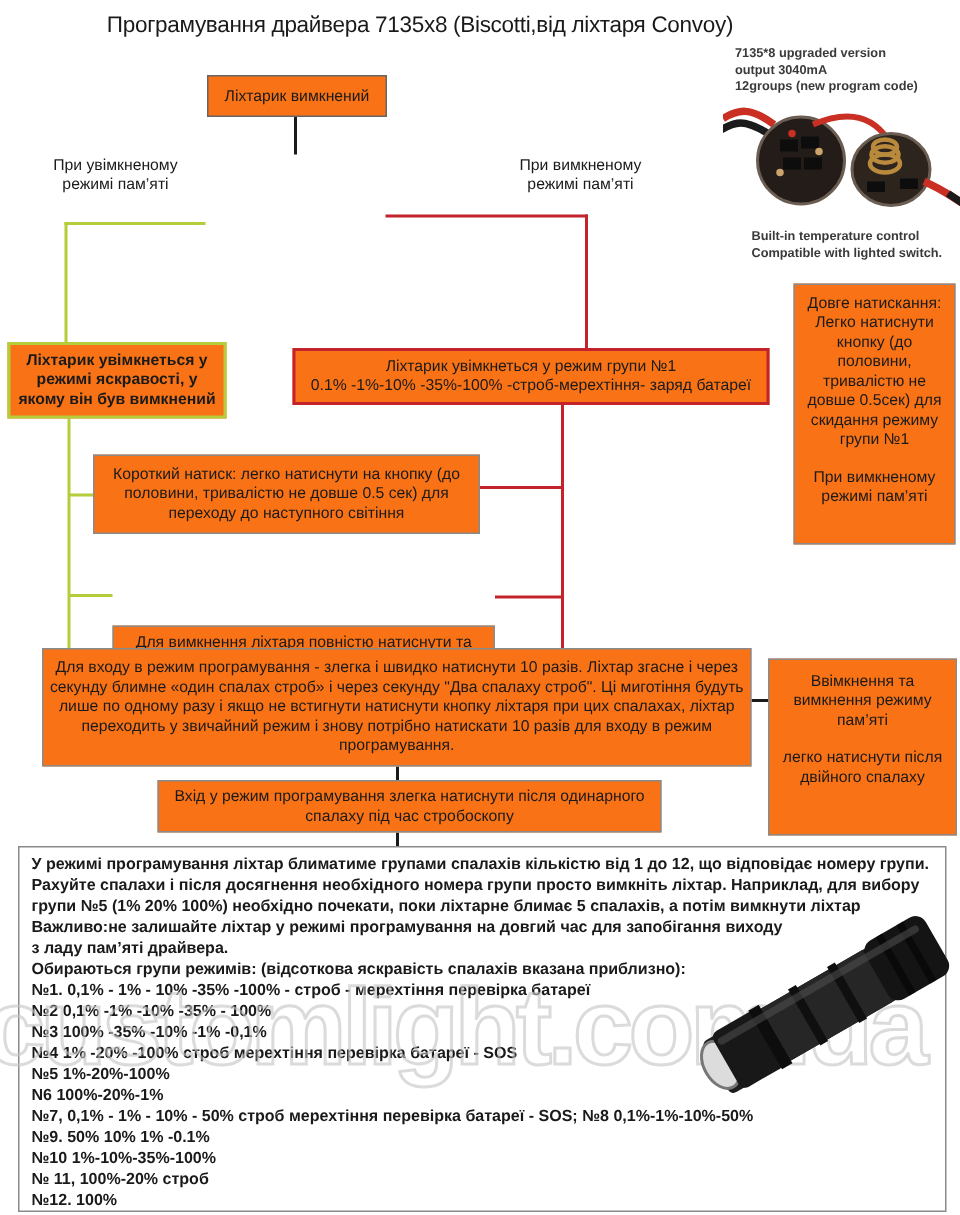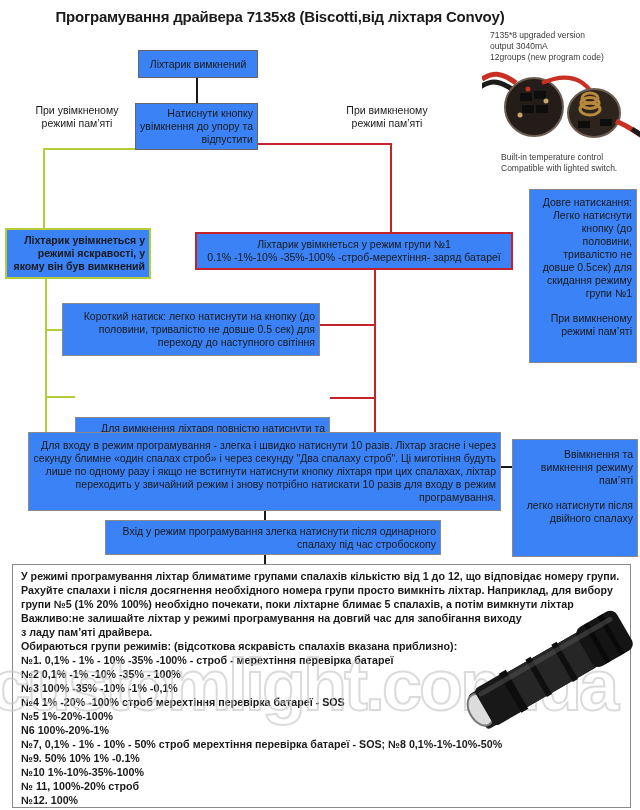--- a/index.html
+++ b/index.html
@@ -3,41 +3,41 @@
 <meta charset="utf-8">
 <style>
   html,body{margin:0;padding:0;background:#fff;}
   #stage{
     position:relative;width:640px;height:810px;background:#ffffff;overflow:hidden;
     font-family:"Liberation Sans", sans-serif;color:#1a1a1a;
   }
   .abs{position:absolute;box-sizing:border-box;}
   .title{
     top:8px;left:40px;width:480px;text-align:center;
-    font-size:15px;font-weight:700;letter-spacing:-0.2px;
+    font-size:15px;font-weight:400;letter-spacing:-0.2px;
   }
   
   .fbox{
-    border:1px solid #666;background:#3b82f6;text-align:right;
+    border:1px solid #666;background:#f97316;text-align:center;
     font-size:10.5px;line-height:13px;display:flex;align-items:center;justify-content:center;
     padding:2px 4px;z-index:3;
   }
   .fbox.gray{border-color:#8a8a8a;}
   .fbox.green{border:2px solid var(--green_line);font-weight:bold;}
   .fbox.red{border:2px solid var(--red_line);}
   .flabel{
     text-align:center;font-size:10.5px;line-height:13px;z-index:3;
   }
   
   .line{z-index:1;}
   .line.black{background:var(--black_line);}
   .line.green{background:var(--green_line);}
   .line.red{background:var(--red_line);}
   .sidebox-sub{margin-top:12px;}
-  .smalltext{font-size:8.5px;line-height:11px;font-weight:400;color:#3a3a3a;white-space:pre-line;z-index:2;}
+  .smalltext{font-size:8.5px;line-height:11px;font-weight:700;color:#3a3a3a;white-space:pre-line;z-index:2;}
   .bottom-block{
     left:12px;top:564px;width:619px;height:244px;border:1px solid #8a8a8a;
     padding:4px 8px 2px 8px;z-index:4;background:transparent;
   }
   .bottom-line{font-size:10.7px;line-height:14px;font-weight:600;white-space:nowrap;}
   .watermark{
     left:-10px;top:640px;width:700px;z-index:5;pointer-events:none;
     font-size:72px;font-weight:700;letter-spacing:-3px;line-height:90px;
     color:transparent;-webkit-text-stroke:2px var(--watermark_gray);opacity:0.6;
   }
@@ -75,21 +75,20 @@
     <path d="M134 66 C 148 72, 152 76, 162 82" stroke="#c92f22" stroke-width="5" fill="none"></path>
     <path d="M150 74 L 162 82" stroke="#1b1b1b" stroke-width="5" fill="none"></path>
   </svg>
 
   <div class="abs smalltext" style="left:501px;top:152px;width:150px;">Built-in temperature control
 Compatible with lighted switch.</div>
 
   <div class="abs fbox" style="left:138px;top:50px;width:120px;height:28px;">Ліхтарик вимкнений</div>
   <div class="abs line black" style="left:196px;top:78px;width:2px;height:25px;"></div>
 
-  <div class="abs fbox" style="left:135px;top:103px;width:123px;height:47px;">Натиснути кнопку увімкнення до упору та відпустити</div>
   <div class="abs flabel" style="left:18px;top:104px;width:118px;">При увімкненому режимі пам’яті</div>
   <div class="abs flabel" style="left:328px;top:104px;width:118px;">При вимкненому режимі пам’яті</div>
 
   <div class="abs line green" style="left:43px;top:148px;width:94px;height:2px;"></div>
   <div class="abs line green" style="left:43px;top:148px;width:2px;height:82px;"></div>
 
   <div class="abs line red" style="left:257px;top:143px;width:135px;height:2px;"></div>
   <div class="abs line red" style="left:390px;top:143px;width:2px;height:91px;"></div>
 
   <div class="abs fbox green" style="left:5px;top:228px;width:146px;height:51px;">Ліхтарик увімкнеться у режимі яскравості, у якому він був вимкнений</div>

